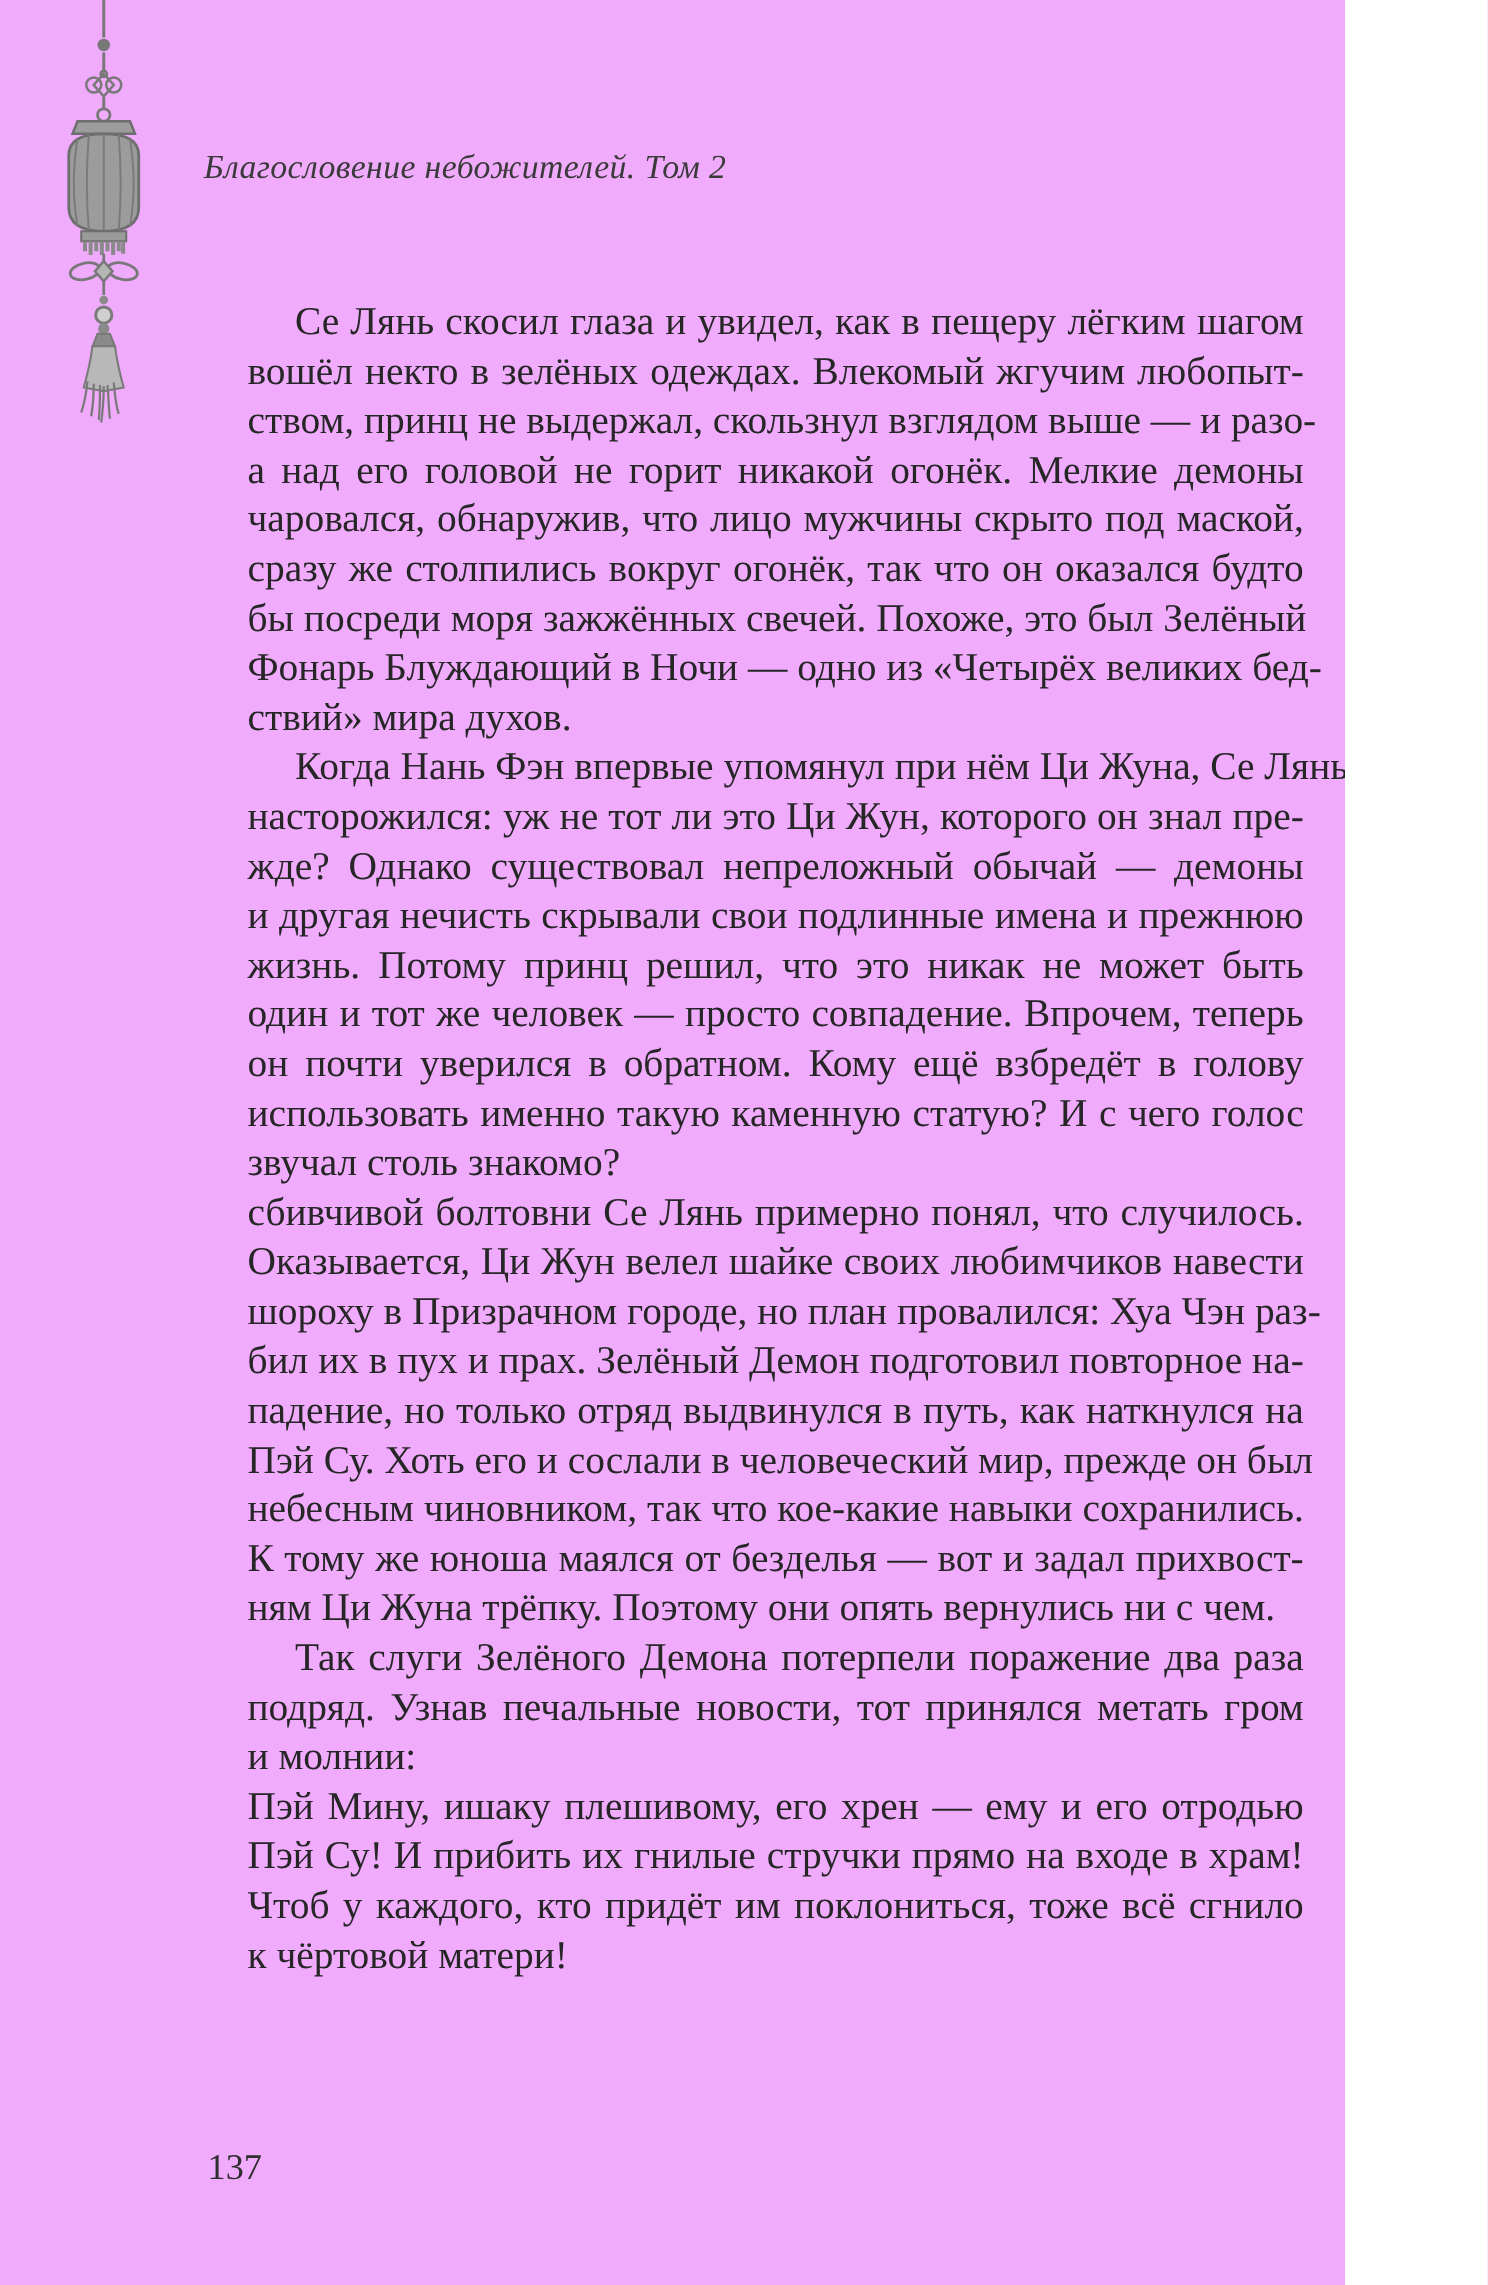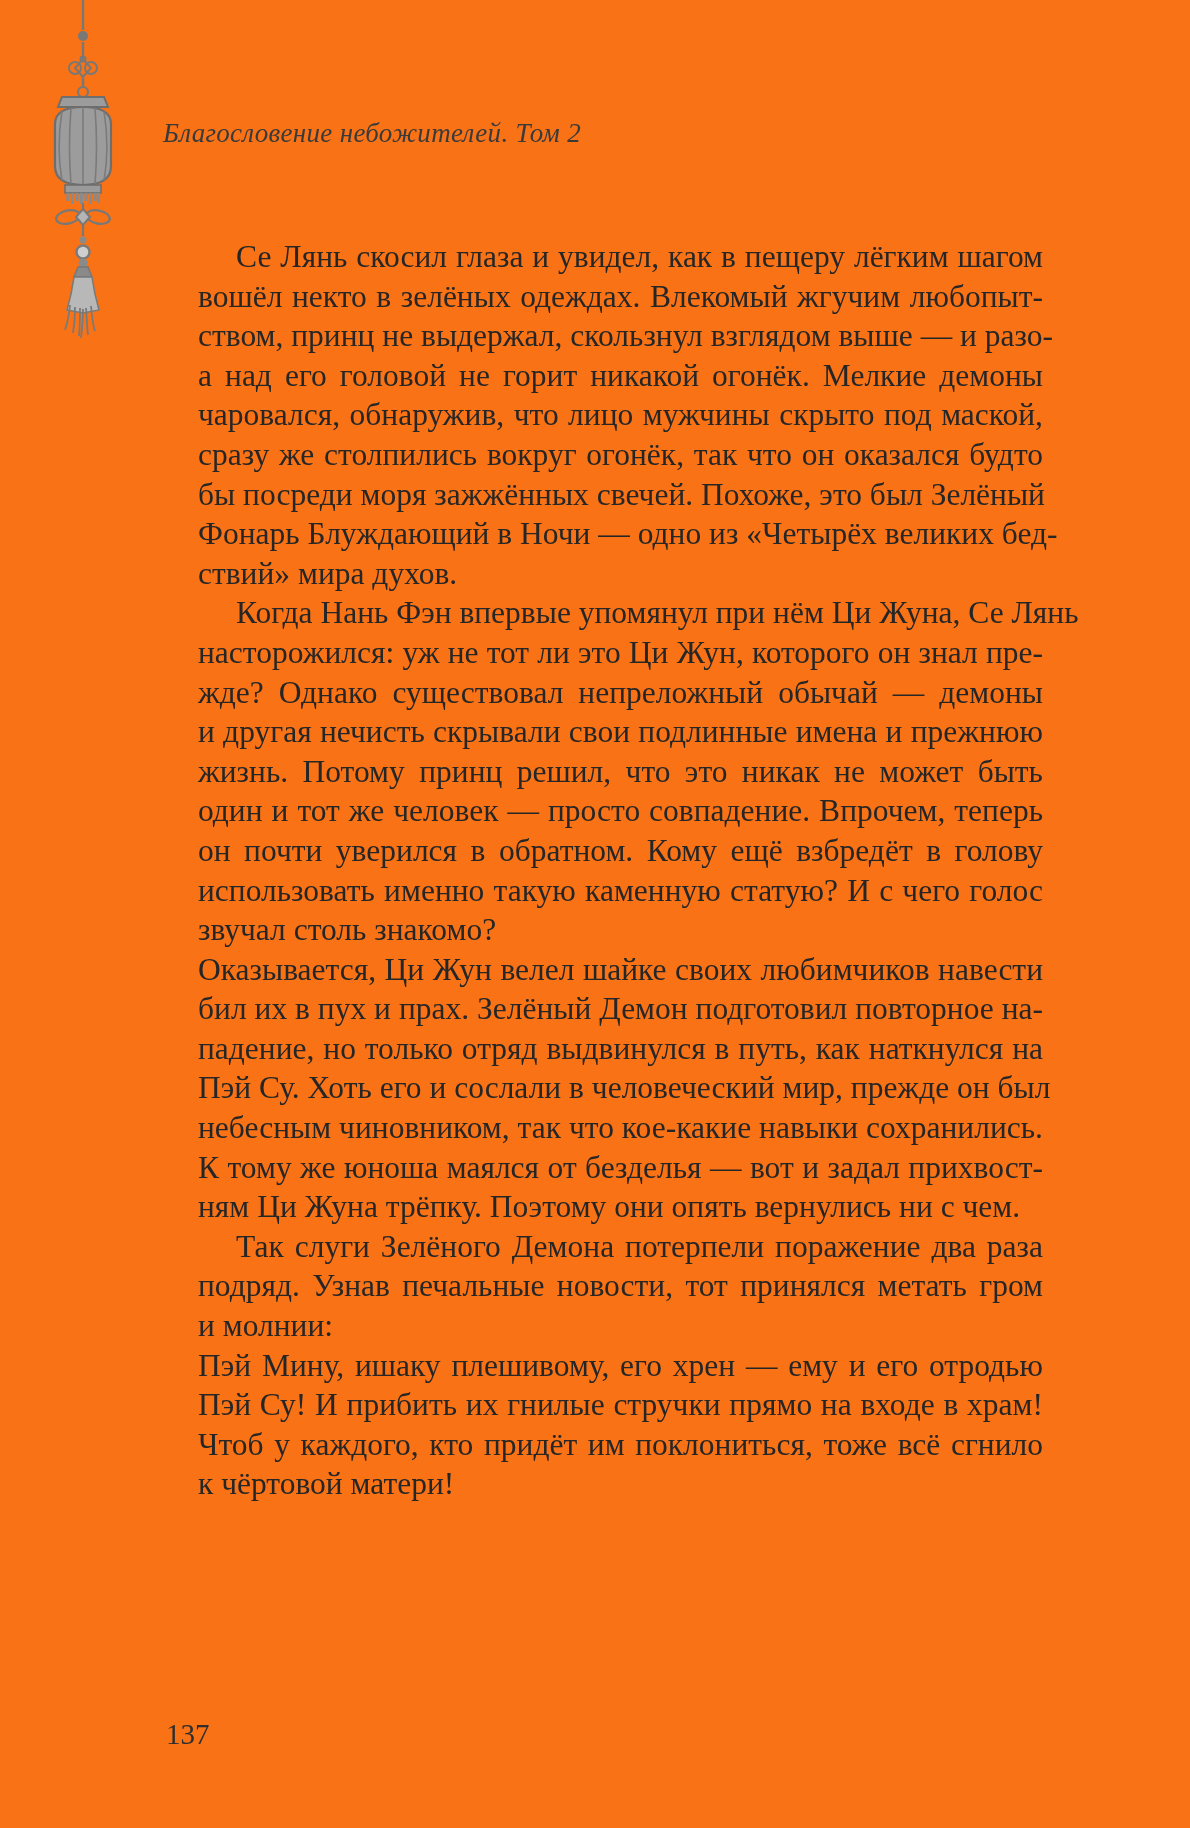--- a/index.html
+++ b/index.html
@@ -1,20 +1,20 @@
 <!DOCTYPE html>
 <html lang="ru"><head>
 <meta charset="utf-8">
 <style>
   html, body { margin: 0; padding: 0; background: #ffffff; }
   .page {
     position: relative;
-    width: 1190px;
+    width: 1076px;
     height: 1828px;
-    background: #f97316;
+    background: #f0abfc;
     overflow: hidden;
     font-family: "Liberation Serif", "DejaVu Serif", serif;
     color: #262626;
   }
   .lantern {
     position: absolute;
     left: 34px;
     top: 0;
     width: 100px;
     height: 340px;
@@ -137,21 +137,23 @@
         <div class="line">насторожился: уж не тот ли это Ци Жун, которого он знал пре-</div>
         <div class="line">жде? Однако существовал непреложный обычай — демоны</div>
         <div class="line">и другая нечисть скрывали свои подлинные имена и прежнюю</div>
         <div class="line">жизнь. Потому принц решил, что это никак не может быть</div>
         <div class="line">один и тот же человек — просто совпадение. Впрочем, теперь</div>
         <div class="line">он почти уверился в обратном. Кому ещё взбредёт в голову</div>
         <div class="line">использовать именно такую каменную статую? И с чего голос</div>
         <div class="line last">звучал столь знакомо?</div>
       </div>
       <div class="paragraph">
+        <div class="line">сбивчивой болтовни Се Лянь примерно понял, что случилось.</div>
         <div class="line">Оказывается, Ци Жун велел шайке своих любимчиков навести</div>
+        <div class="line">шороху в Призрачном городе, но план провалился: Хуа Чэн раз-</div>
         <div class="line">бил их в пух и прах. Зелёный Демон подготовил повторное на-</div>
         <div class="line">падение, но только отряд выдвинулся в путь, как наткнулся на</div>
         <div class="line">Пэй Су. Хоть его и сослали в человеческий мир, прежде он был</div>
         <div class="line">небесным чиновником, так что кое-какие навыки сохранились.</div>
         <div class="line">К тому же юноша маялся от безделья — вот и задал прихвост-</div>
         <div class="line last">ням Ци Жуна трёпку. Поэтому они опять вернулись ни с чем.</div>
       </div>
       <div class="paragraph">
         <div class="line first">Так слуги Зелёного Демона потерпели поражение два раза</div>
         <div class="line">подряд. Узнав печальные новости, тот принялся метать гром</div>

